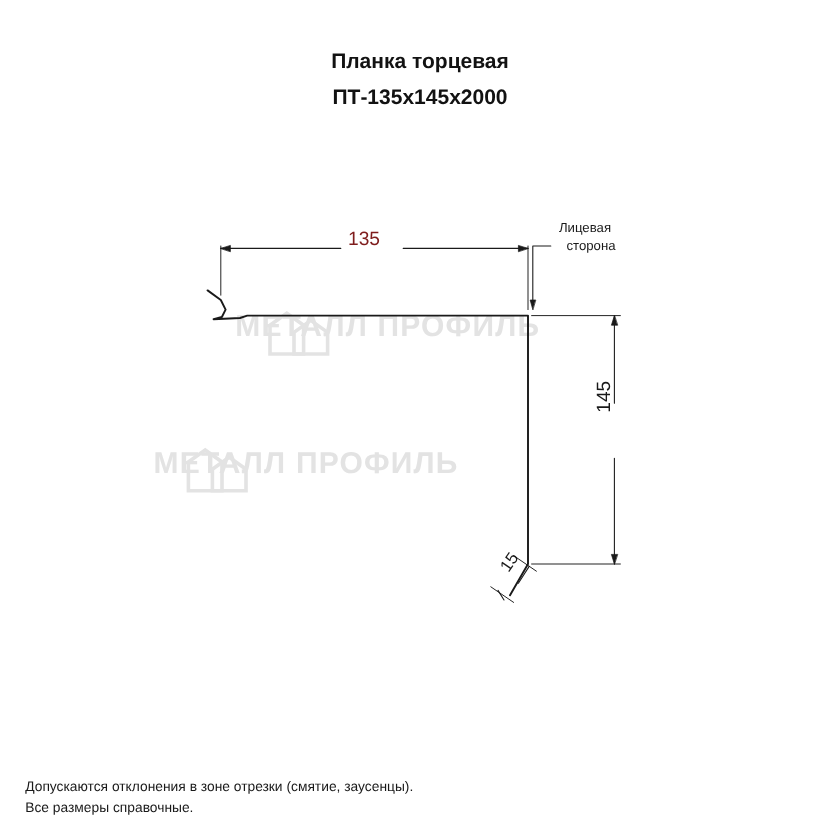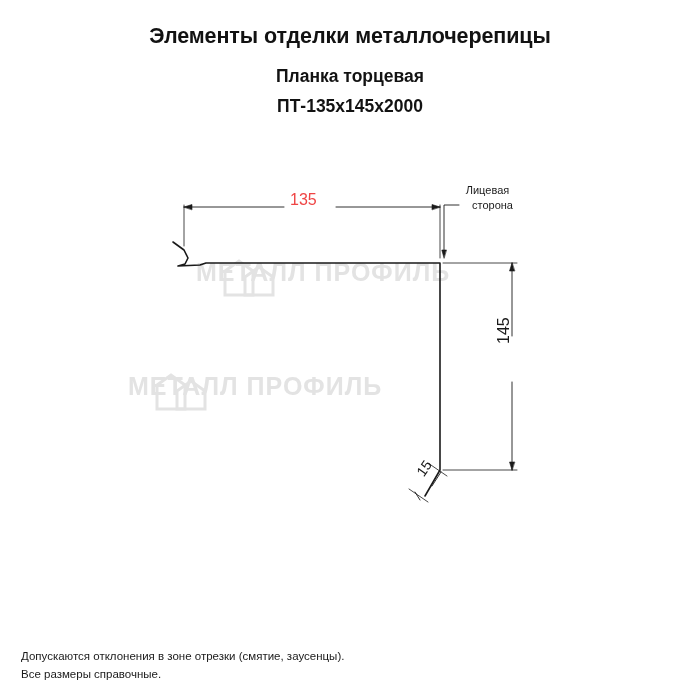--- a/index.html
+++ b/index.html
@@ -82,21 +82,21 @@
     bottom: 16px;
     font-size: 11.5px;
     line-height: 1.55;
     color: #1a1a1a;
   }
   .dim-135 {
     position: absolute;
     top: 191px;
     left: 290px;
     font-size: 16px;
-    color: #ef4444;
+    color: #7f1d1d;
   }
   .dim-145 {
     position: absolute;
     top: 344px;
     left: 495px;
     font-size: 16px;
     color: #1a1a1a;
     transform: rotate(-90deg);
     transform-origin: left top;
   }
@@ -118,21 +118,20 @@
     color: #1a1a1a;
     text-align: center;
   }
 </style>
 </head>
 <body>
 
 <div class="page">
 
   <div class="header">
-    <div class="title-main">Элементы отделки металлочерепицы</div>
     <div class="title-sub">Планка торцевая</div>
     <div class="title-code">ПТ-135x145x2000</div>
   </div>
 
   <svg class="wm-logo" width="60" height="46" viewBox="0 0 60 46" style="top:255px; left:219px;">
     <g fill="none" stroke="#e3e3e3" stroke-width="3">
       <path d="M6 40 L6 16 L20 6 L34 16 L34 40 Z"></path>
       <path d="M26 40 L26 22 L40 12 L54 22 L54 40 Z"></path>
     </g>
   </svg>

